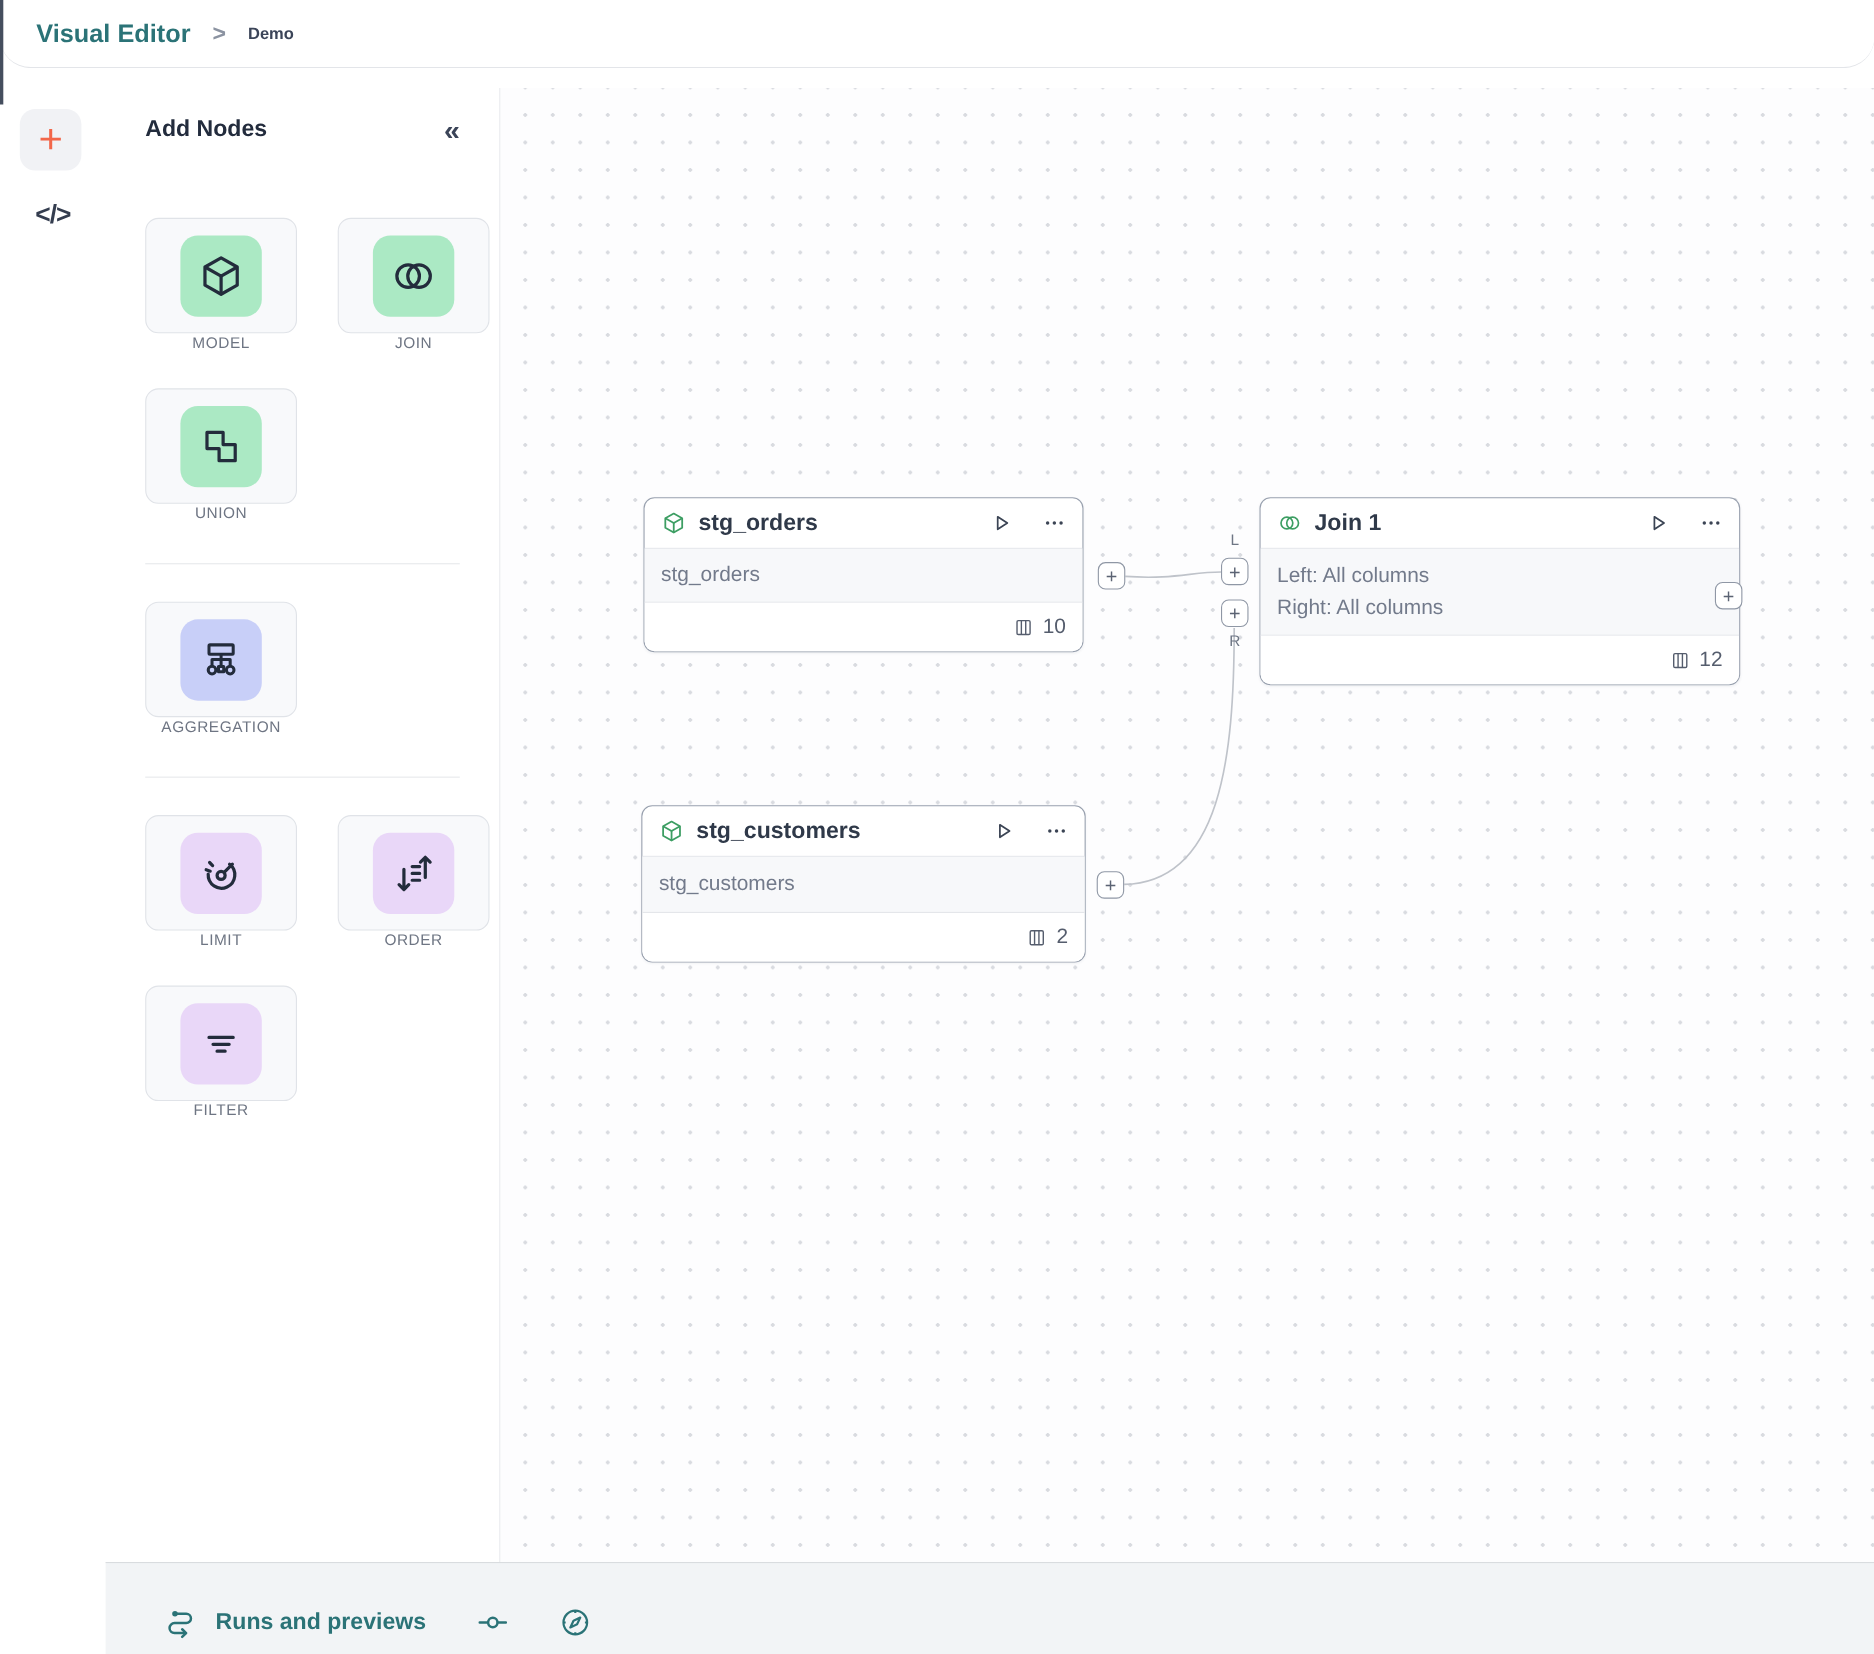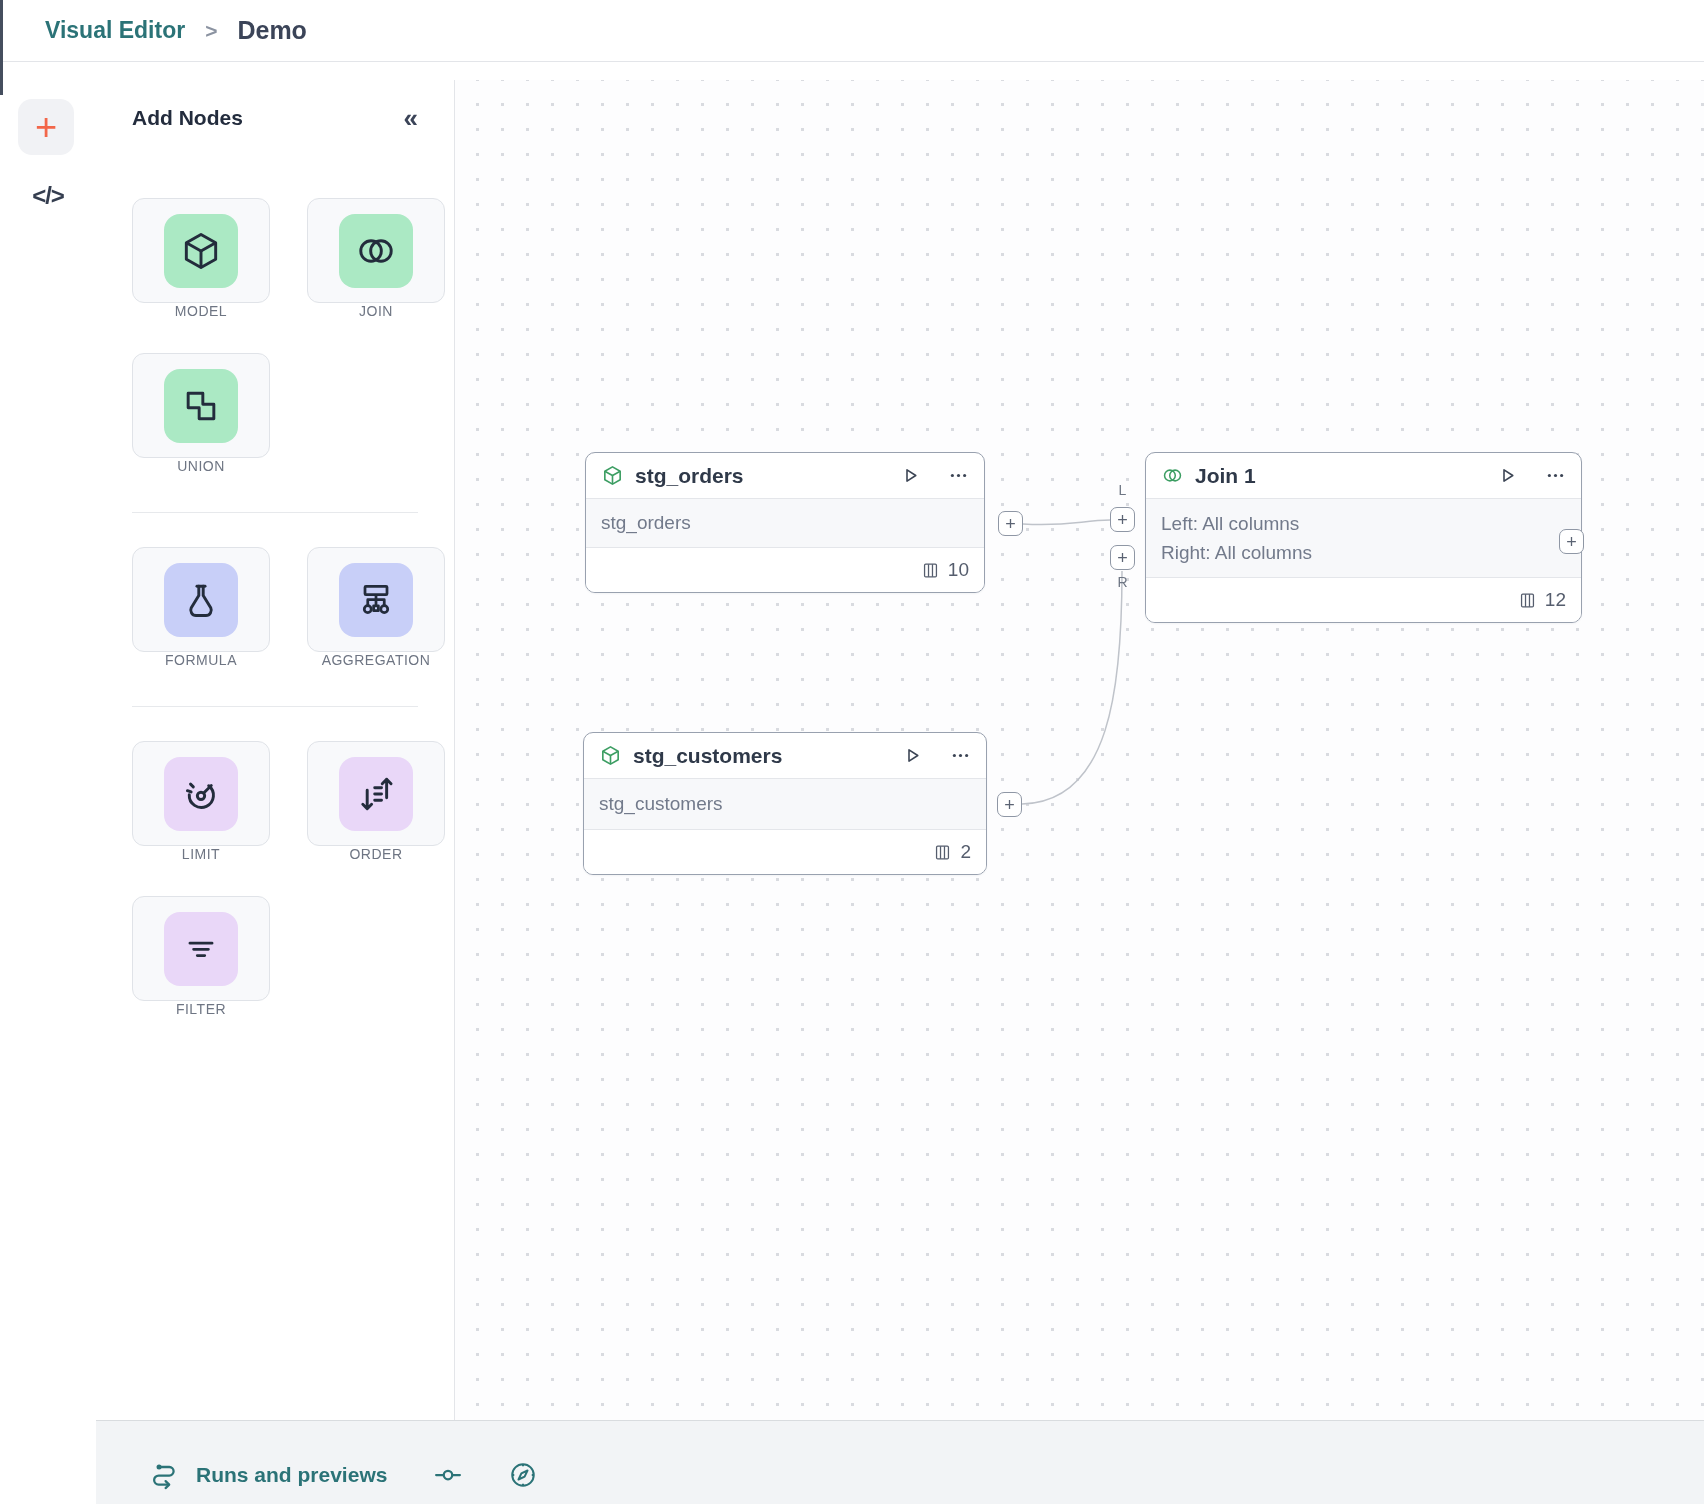--- a/index.html
+++ b/index.html
@@ -2,25 +2,25 @@
 <html><head>
 <meta charset="utf-8">
 <style>
   * { box-sizing: border-box; margin: 0; padding: 0; }
   body { font-family: "Liberation Sans", "DejaVu Sans", sans-serif; background: #fff; }
   .app { position: relative; width: 1704px; height: 1504px; background: #fff; overflow: hidden; }
 
   
   .header { position: absolute; left: 0; top: 0; width: 100%; height: 62px;
             background: #fff; border-bottom: 1px solid #e3e5e9;
-            display: flex; align-items: center; padding-left: 45px; gap: 20px; }
+            display: flex; align-items: center; padding-left: 33px; gap: 20px; border-radius: 28px; }
   .left-edge { position: absolute; left: 0; top: 0; width: 3px; height: 95px; background: #454e5e; z-index: 5; }
   .crumb-section { color: #2b7377; font-size: 23px; font-weight: 700; }
   .crumb-sep { color: #8b93a1; font-size: 21px; font-weight: 600; }
-  .crumb-page { color: #3b4458; font-size: 25px; font-weight: 700; }
+  .crumb-page { color: #3b4458; font-size: 15px; font-weight: 700; }
 
   
   .iconstrip { position: absolute; left: 0; top: 80px; width: 96px; bottom: 0; background: #fff; }
   .add-btn { position: absolute; left: 18px; top: 19px; width: 56px; height: 56px;
              background: #f1f2f5; border-radius: 14px; display: flex; align-items: center; justify-content: center;
              color: #f2674a; font-size: 38px; font-weight: 400; line-height: 1; cursor: pointer; }
   .code-btn { position: absolute; left: 0; top: 102px; width: 96px; text-align: center;
               color: #343d4f; font-size: 24px; font-weight: 700; letter-spacing: -1px; cursor: pointer; }
 
   
@@ -152,31 +152,20 @@
           <div class="tile-label">UNION</div>
         </div>
       </div>
 
       <hr class="pal-divider">
 
       <div class="tile-row">
         <div class="tile">
           <div class="tile-card">
               <div class="tile-icon bg-blue">
-            <svg viewBox="0 0 24 24" fill="none" stroke="currentColor" stroke-width="1.6" stroke-linejoin="round" stroke-linecap="round">
-              <path d="M9.8 4.5 h4.4"></path>
-                  <path d="M10.8 4.5 V9.6 L6.7 16.2 A3 3 0 0 0 9.3 20.5 H14.7 A3 3 0 0 0 17.3 16.2 L13.2 9.6 V4.5"></path>
-            </svg>
-          </div>
-            </div>
-          <div class="tile-label">FORMULA</div>
-        </div>
-        <div class="tile">
-          <div class="tile-card">
-              <div class="tile-icon bg-blue">
             <svg viewBox="0 0 24 24" fill="none" stroke="currentColor" stroke-width="1.5" stroke-linejoin="round">
               <rect x="6" y="4.5" width="12" height="4.6" rx="0.5"></rect>
               <path d="M12 9.1 V11.8 M7.5 15 V11.8 H16.5 V15 M12 11.8 V15.2"></path>
               <circle cx="7.5" cy="17" r="1.9"></circle>
                   <rect x="10.7" y="15.2" width="2.6" height="2.6"></rect>
                   <circle cx="16.5" cy="17" r="1.9"></circle>
             </svg>
           </div>
             </div>
           <div class="tile-label">AGGREGATION</div>

